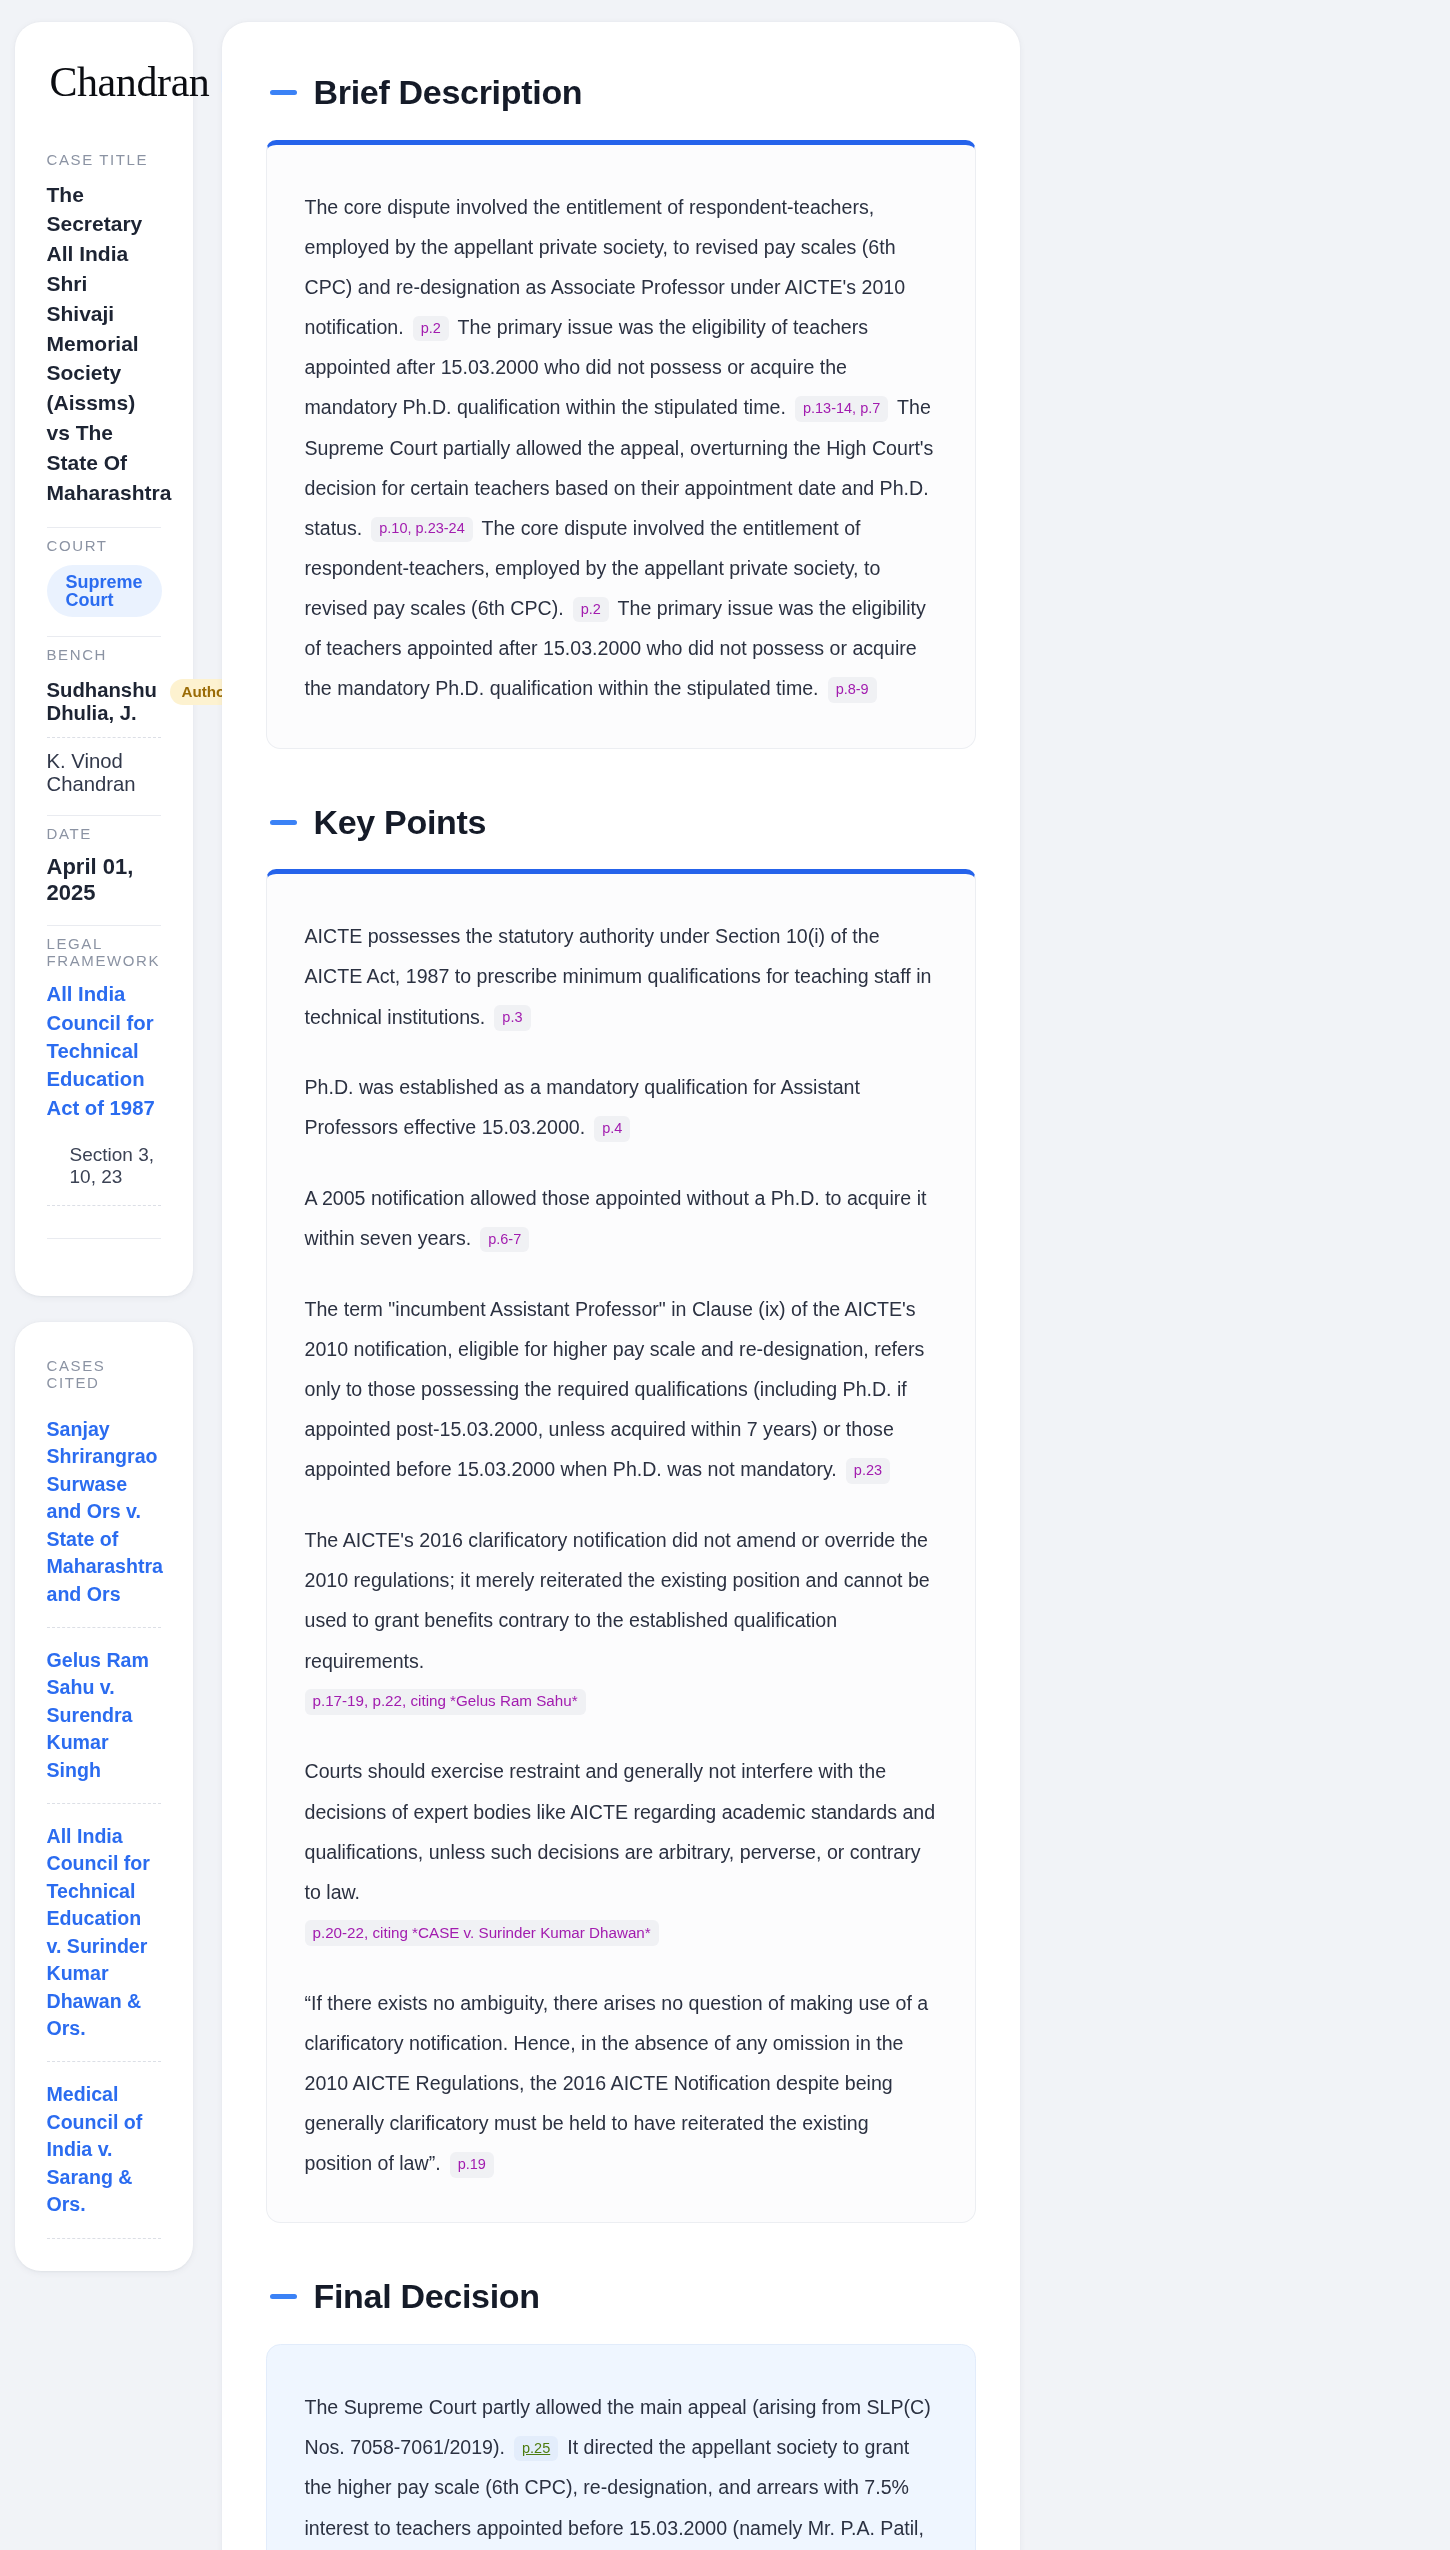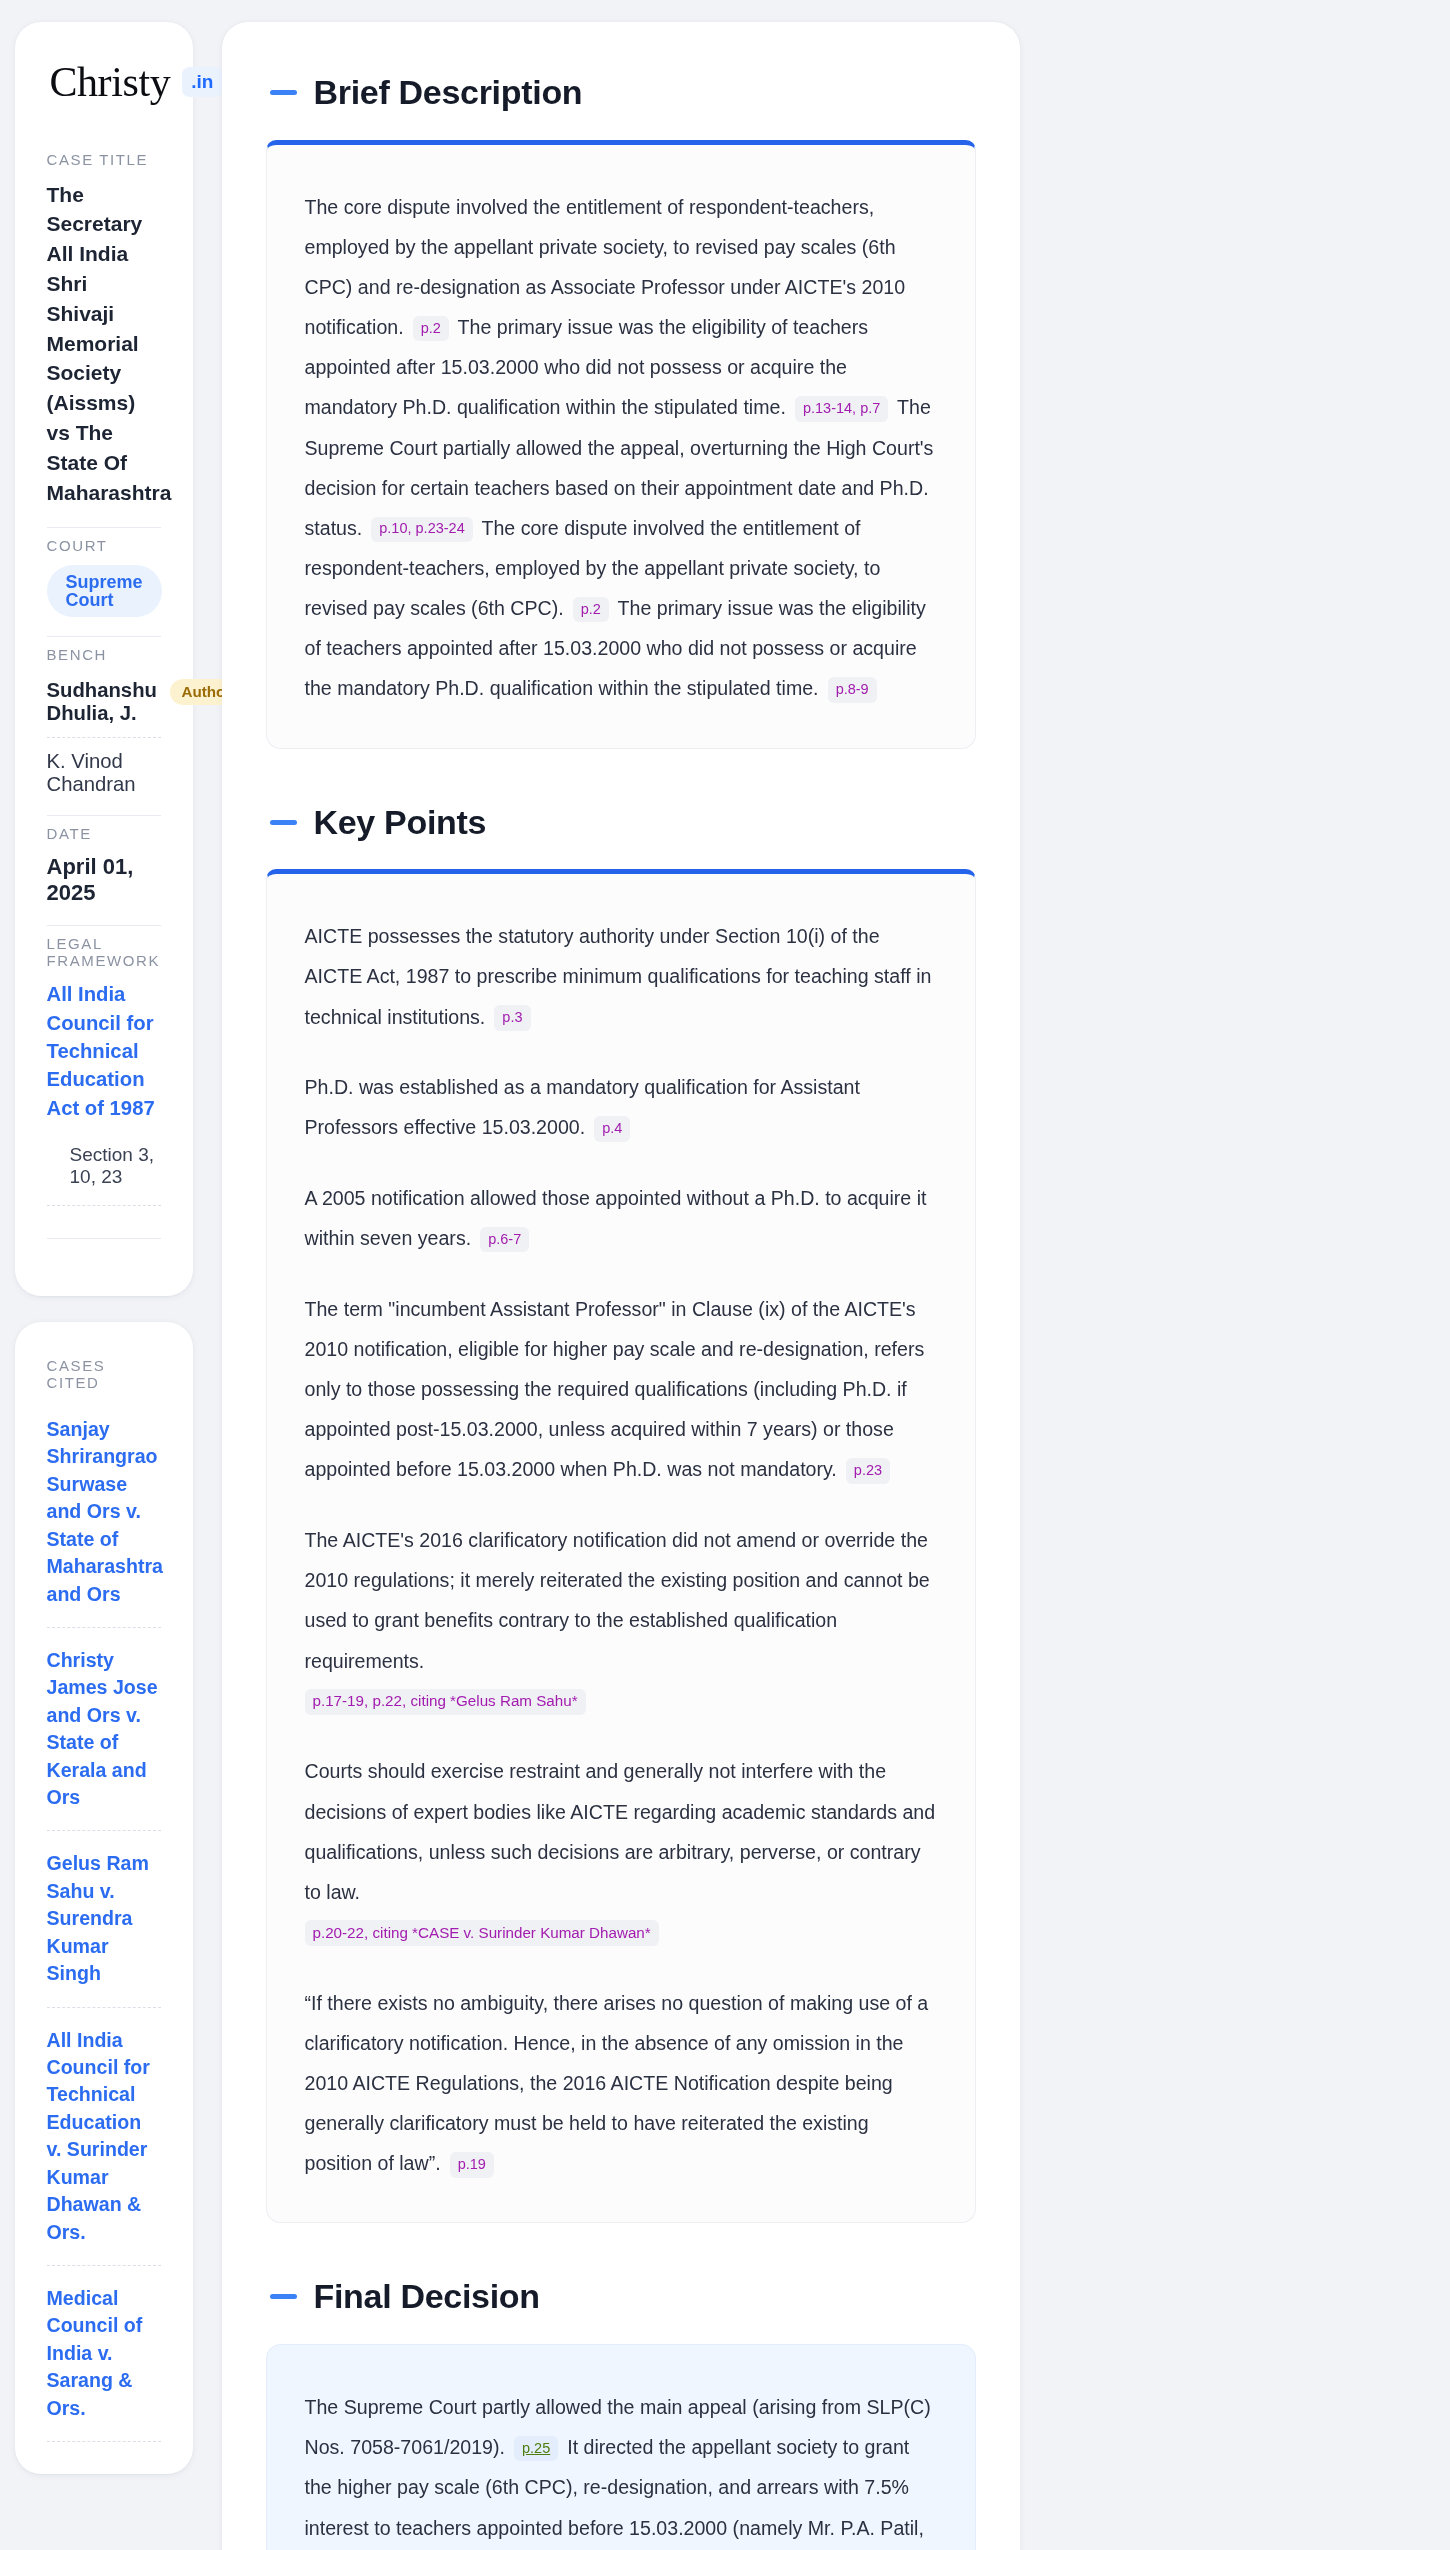--- a/index.html
+++ b/index.html
@@ -238,21 +238,21 @@
 </head>
 <body>
 
 <div class="page">
 
   <aside class="sidebar">
 
     <div class="card sidebar-card">
 
       <div class="brand">
-        <span class="brand-name">Christy</span>
+        <span class="brand-name">Chandran</span>
         <span class="brand-tld">.in</span>
       </div>
 
       <div class="meta-block">
         <div class="meta-label">CASE TITLE</div>
         <div class="case-title">The Secretary All India Shri Shivaji Memorial Society (Aissms) vs The State Of Maharashtra</div>
       </div>
 
       <div class="meta-block">
         <div class="meta-label">COURT</div>
@@ -281,21 +281,20 @@
         <div class="framework-section">Section 3, 10, 23</div>
         <div class="framework-tail"></div>
       </div>
 
     </div>
 
     <div class="card cited-card">
       <div class="meta-label">CASES CITED</div>
       <div class="cited-list">
         <div class="cited-item">Sanjay Shrirangrao Surwase and Ors v. State of Maharashtra and Ors</div>
-        <div class="cited-item">Christy James Jose and Ors v. State of Kerala and Ors</div>
         <div class="cited-item">Gelus Ram Sahu v. Surendra Kumar Singh</div>
         <div class="cited-item">All India Council for Technical Education v. Surinder Kumar Dhawan &amp; Ors.</div>
         <div class="cited-item">Medical Council of India v. Sarang &amp; Ors.</div>
       </div>
     </div>
 
   </aside>
 
   <main class="main">
 

